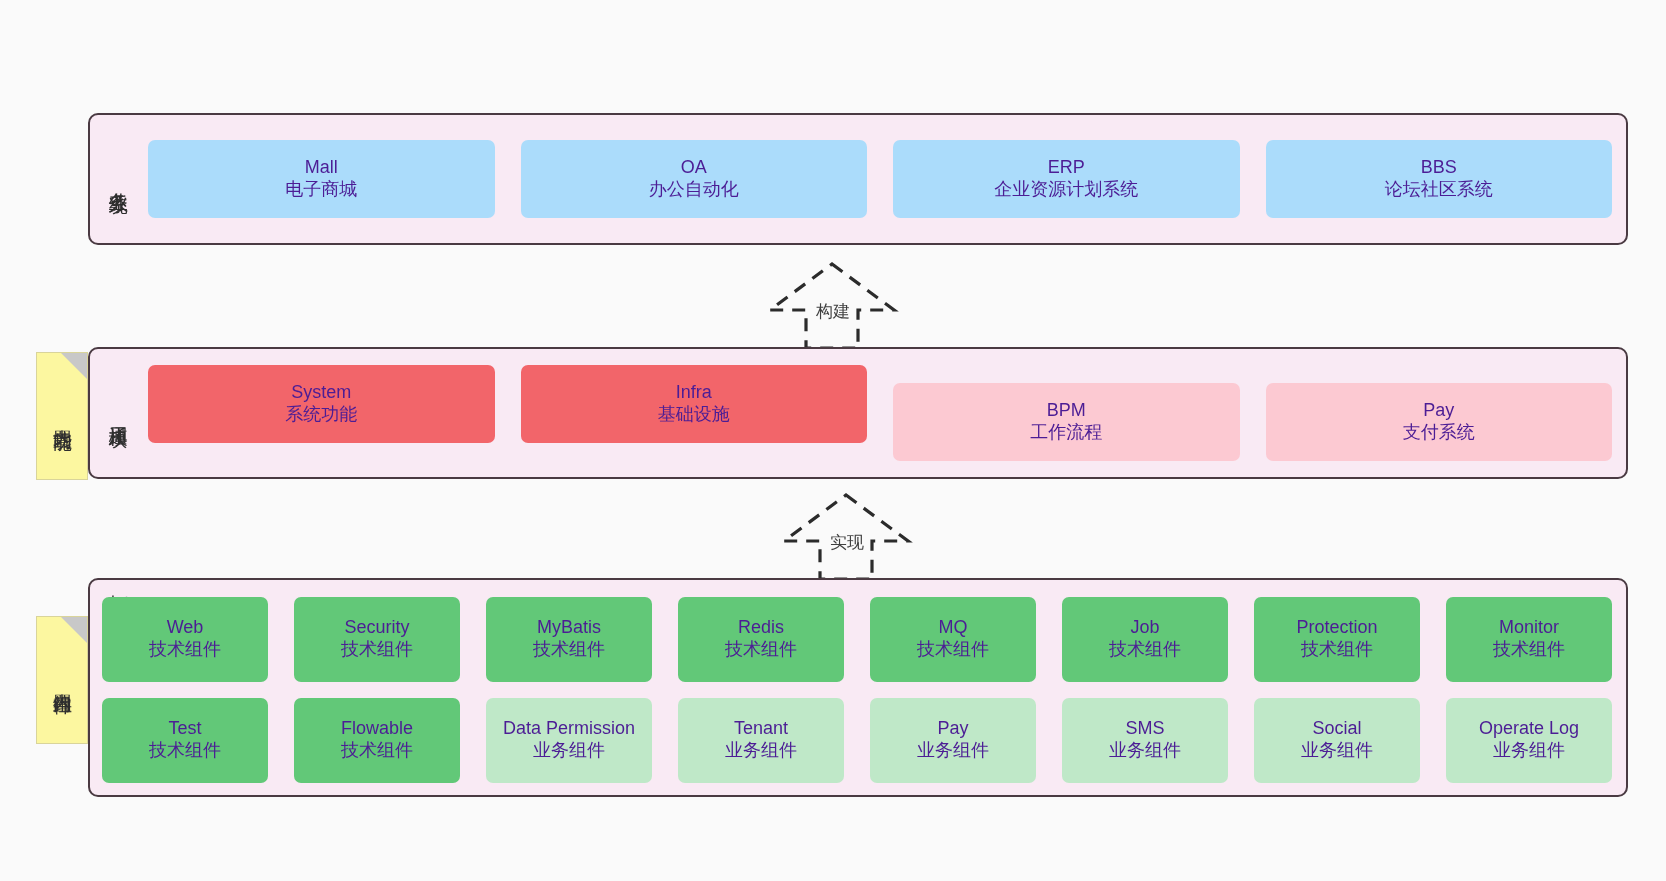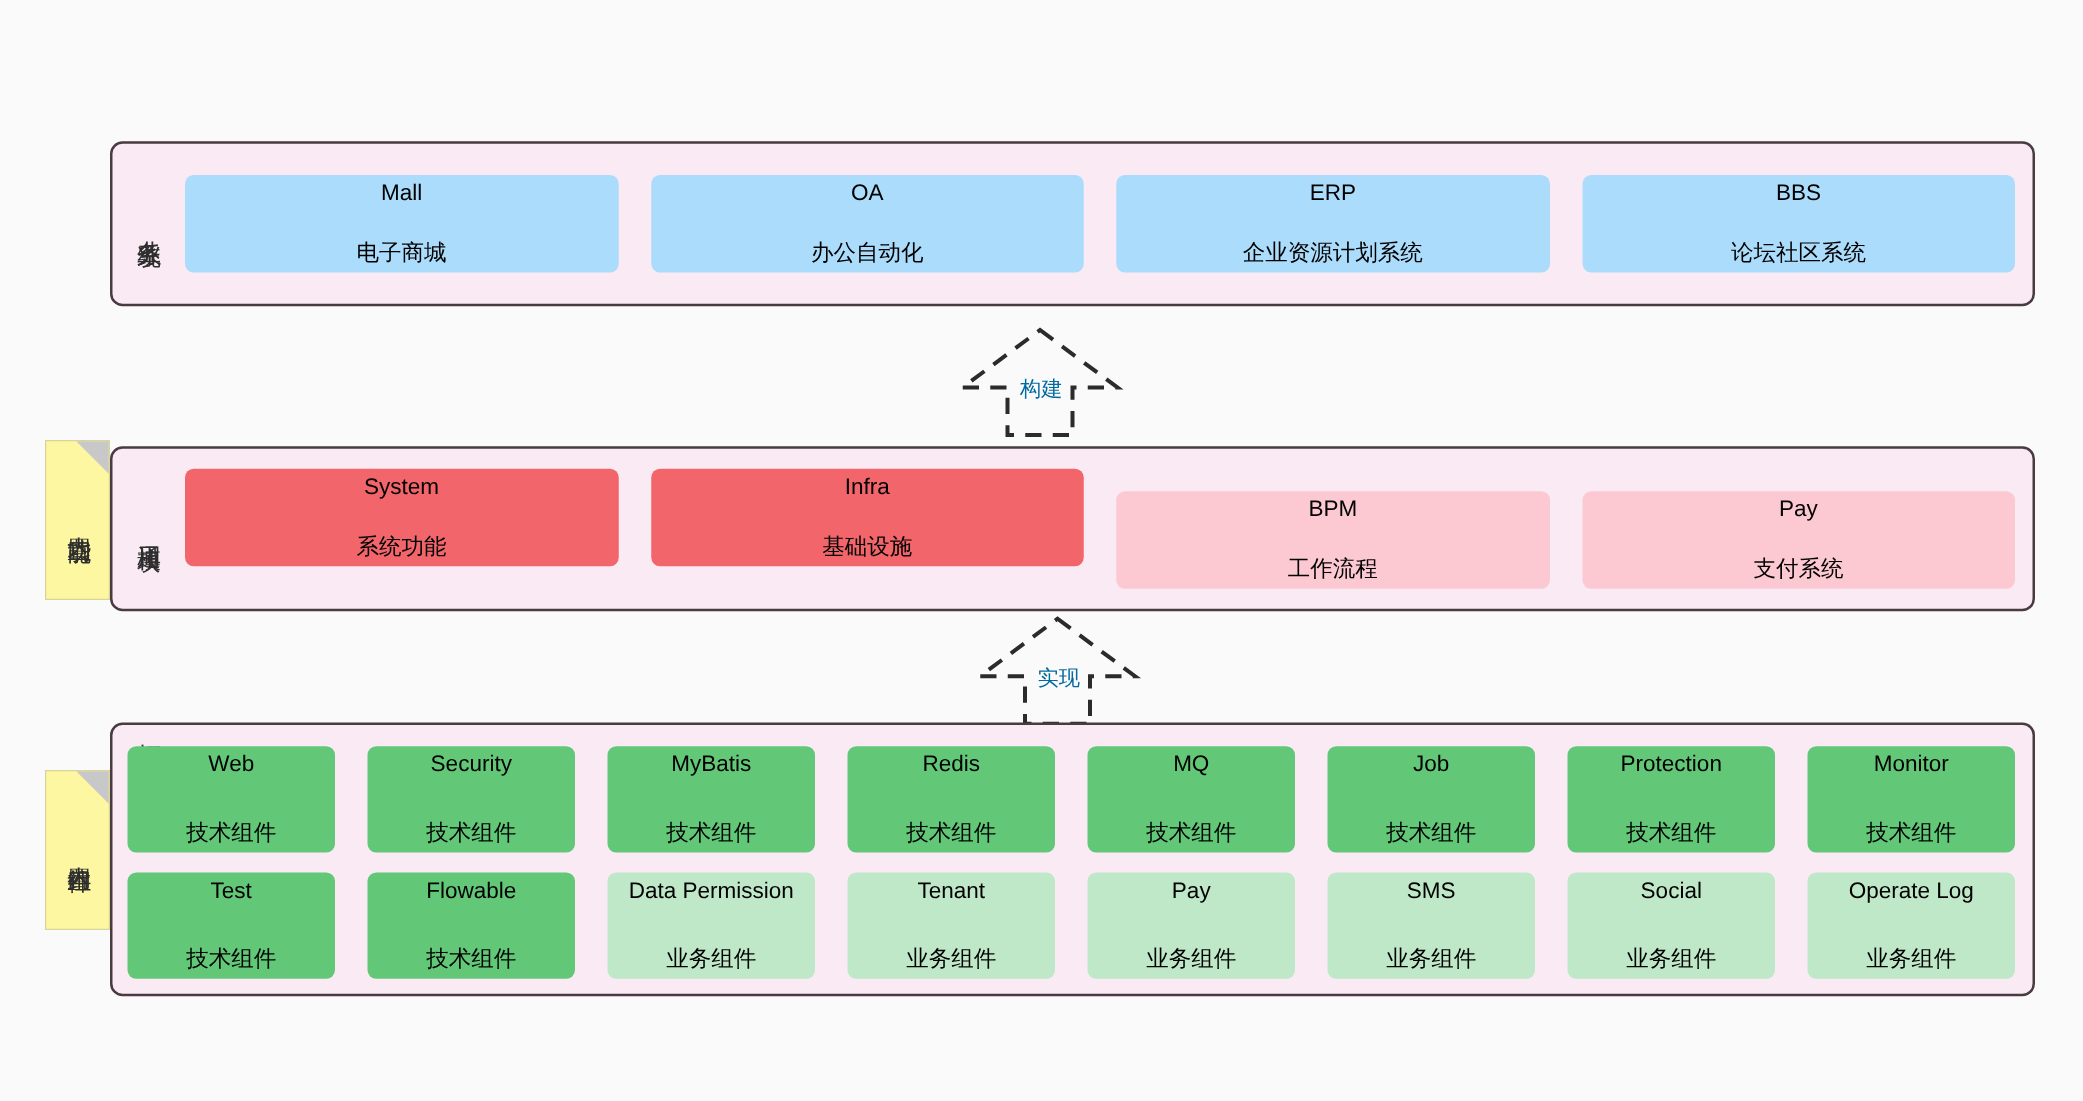--- a/index.html
+++ b/index.html
@@ -28,21 +28,21 @@
   .layer-panel {
     position: absolute;
     box-sizing: border-box;
     background: #f9eaf4;
     border: 2px solid #4a3a42;
     border-radius: 10px;
     display: flex;
     align-items: stretch;
   }
   #layer-business { left: 88px;  top: 113px; width: 1540px; height: 132px; }
-  #layer-common   { left: 88px;  top: 357px; width: 1540px; height: 132px; }
+  #layer-common   { left: 88px;  top: 347px; width: 1540px; height: 132px; }
   #layer-frame    { left: 88px;  top: 578px; width: 1540px; height: 219px; flex-direction: column; }
 
   .layer-title {
     flex: 0 0 auto;
     width: 36px;
     display: flex;
     align-items: center;
     justify-content: center;
     font-size: 19px;
     line-height: 1.18;
@@ -70,25 +70,25 @@
   }
 
   
   .node {
     flex: 1 1 0;
     box-sizing: border-box;
     border-radius: 7px;
     display: flex;
     flex-direction: column;
     align-items: center;
-    justify-content: space-between;
+    justify-content: center;
     text-align: center;
     font-size: 18px;
     line-height: 1.22;
-    color: #000000;
+    color: #4c1d95;
     padding: 4px 6px;
     min-width: 0;
   }
   .row-tall .node { height: 78px; }
   .row-short .node { height: 85px; }
 
   .node .n-en { display: block; white-space: normal; }
   .node .n-cn { display: block; }
 
   .c-blue       { background: #abdcfb; }
@@ -128,21 +128,21 @@
 
   
   .arrow-wrap { position: absolute; }
   #arrow-build  { left: 752px; top: 258px; width: 160px; height: 92px; }
   #arrow-impl   { left: 766px; top: 489px; width: 160px; height: 92px; }
 
   .arrow-wrap svg { display: block; }
   .arrow-label {
     position: absolute;
     font-size: 17px;
-    color: #0369a1;
+    color: #404040;
     white-space: nowrap;
     background: transparent;
   }
   #arrow-build .arrow-label { left: 64px; top: 42px; }
   #arrow-impl  .arrow-label { left: 64px; top: 42px; }
 </style>
 </head>
 <body>
 
 <div id="canvas">

